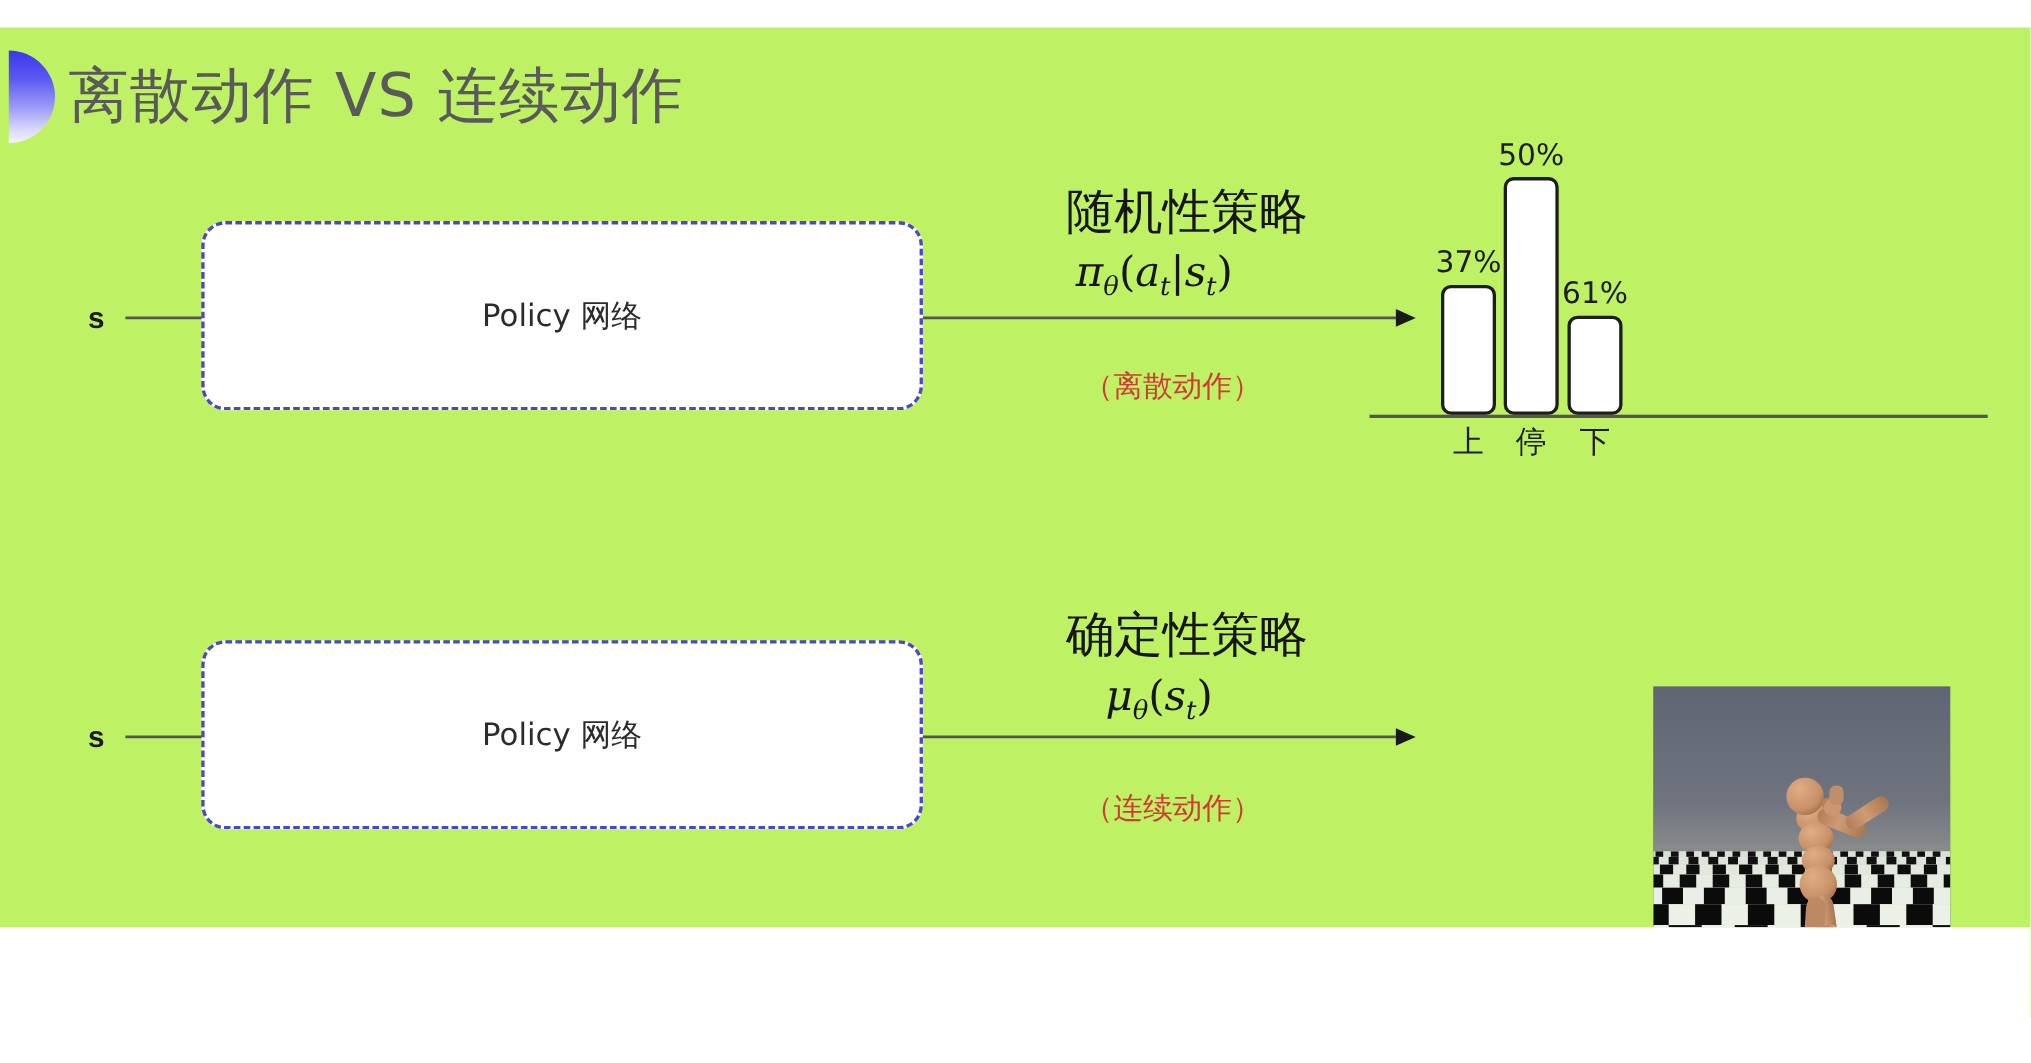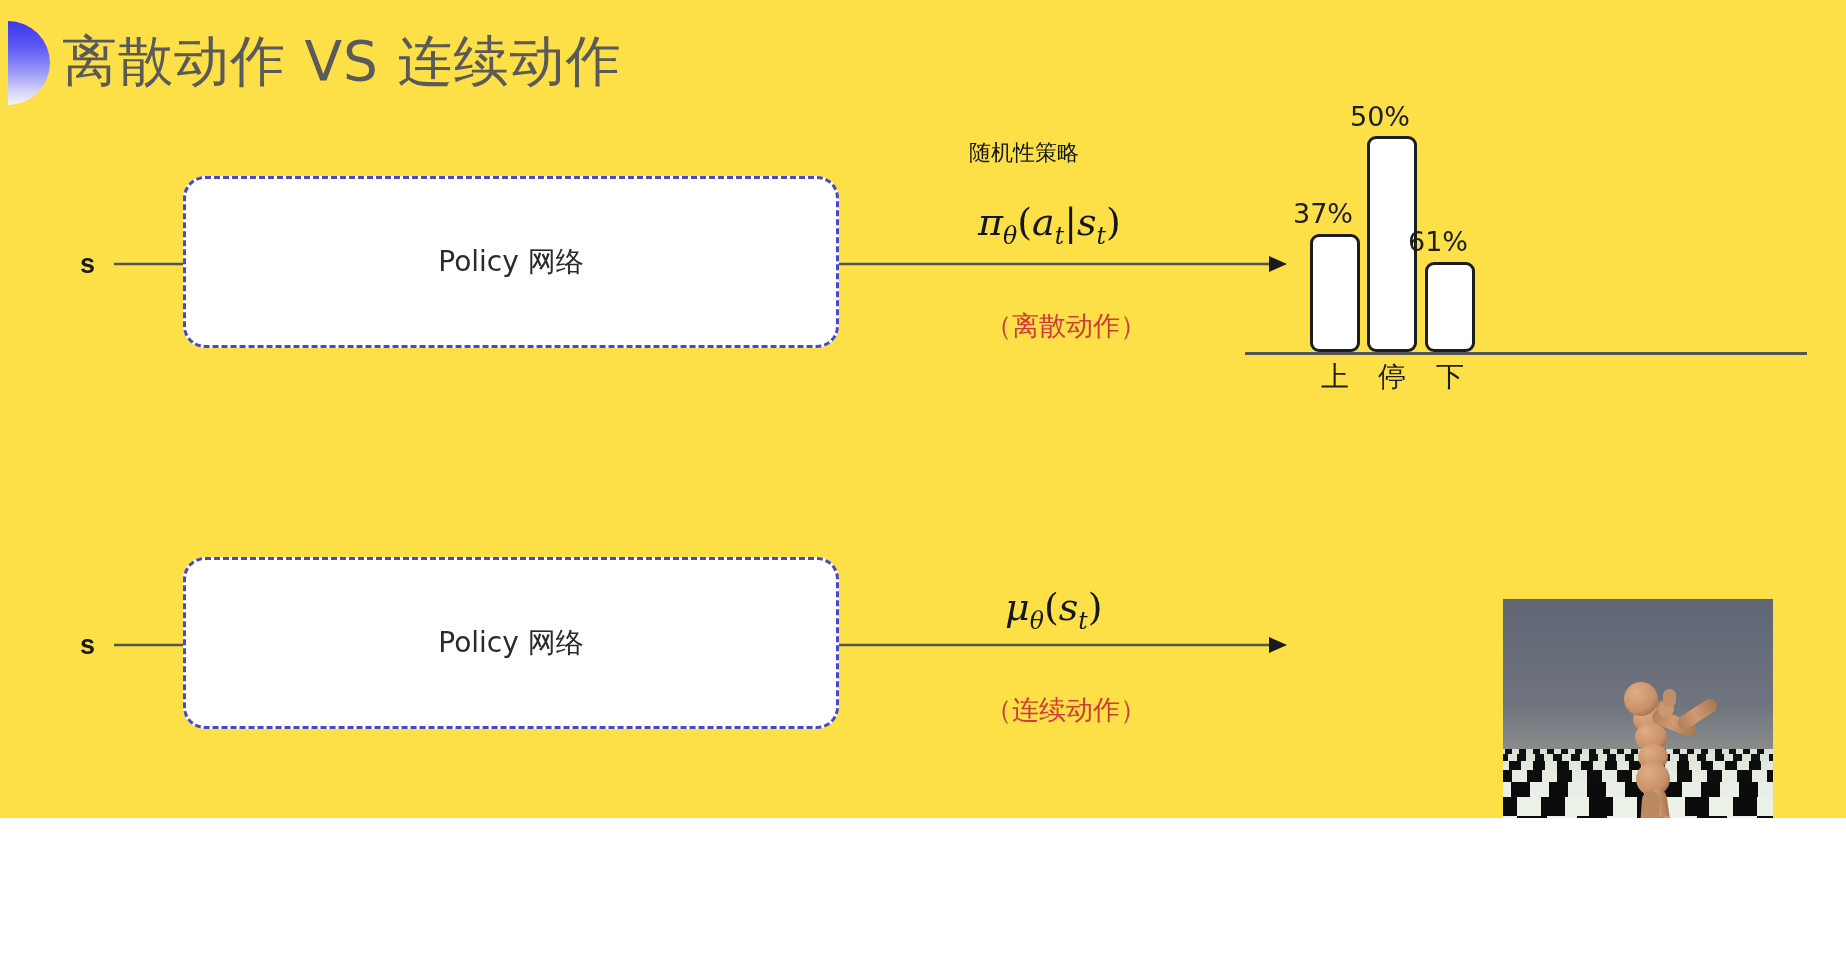--- a/index.html
+++ b/index.html
@@ -7,22 +7,23 @@
     padding: 0;
     background: #ffffff;
   }
   body {
     font-family: "Liberation Sans", "DejaVu Sans", sans-serif;
   }
   #slide {
     position: relative;
     width: 1846px;
     height: 818px;
-    background: #fde047;
+    background: #bef264;
     overflow: hidden;
+    margin-top: 25px;
   }
 
   
   .title-bullet {
     position: absolute;
     left: 8px;
     top: 21px;
     width: 42px;
     height: 84px;
     border-top-right-radius: 42px 42px;
@@ -68,21 +69,21 @@
     color: #2b2b2b;
     font-family: "DejaVu Sans", "Liberation Sans", sans-serif;
   }
 
   
   .arrow-svg { position: absolute; overflow: visible; }
 
   
   .policy-kind {
     position: absolute;
-    font-size: 22px;
+    font-size: 44px;
     color: #161616;
     white-space: nowrap;
     font-family: "DejaVu Sans", "Liberation Sans", sans-serif;
   }
   .formula {
     position: absolute;
     font-size: 38px;
     color: #161616;
     white-space: nowrap;
     font-family: "DejaVu Serif", "Liberation Serif", serif;
@@ -117,20 +118,21 @@
     position: absolute;
     box-sizing: border-box;
     border: 3px solid #1d1d1d;
     border-radius: 9px;
     background: #ffffff;
   }
   .bar-value {
     position: absolute;
     font-size: 27px;
     color: #1d1d1d;
+    text-align: center;
     font-family: "DejaVu Sans", "Liberation Sans", sans-serif;
   }
   .bar-cat {
     position: absolute;
     font-size: 28px;
     color: #1d1d1d;
     text-align: center;
     font-family: "DejaVu Sans", "Liberation Sans", sans-serif;
   }
 
@@ -199,20 +201,21 @@
 
   <div class="policy-box" style="left:183px; top:557px; width:656px; height:172px;">
     <div class="policy-box-label">Policy 网络</div>
   </div>
 
   <svg class="arrow-svg" style="left:839px; top:633px;" width="448" height="24">
     <line x1="0" y1="12" x2="430" y2="12" stroke="#555555" stroke-width="2.5"></line>
     <polygon points="430,4 448,12 430,20" fill="#1a1a1a"></polygon>
   </svg>
 
+  <div class="policy-kind" style="left:969px; top:523px;">确定性策略</div>
 
   <div class="formula" style="left:1005px; top:585px;">
     <span>μ</span><span class="sub">θ</span><span class="up">(</span><span>s</span><span class="sub">t</span><span class="up">)</span>
   </div>
 
   <div class="action-note" style="left:985px; top:692px;">（连续动作）</div>
 
   <div class="sim-frame" style="left:1503px; top:599px; width:270px; height:318px;">
     <svg width="270" height="318" viewBox="0 0 270 318">
       <defs>

